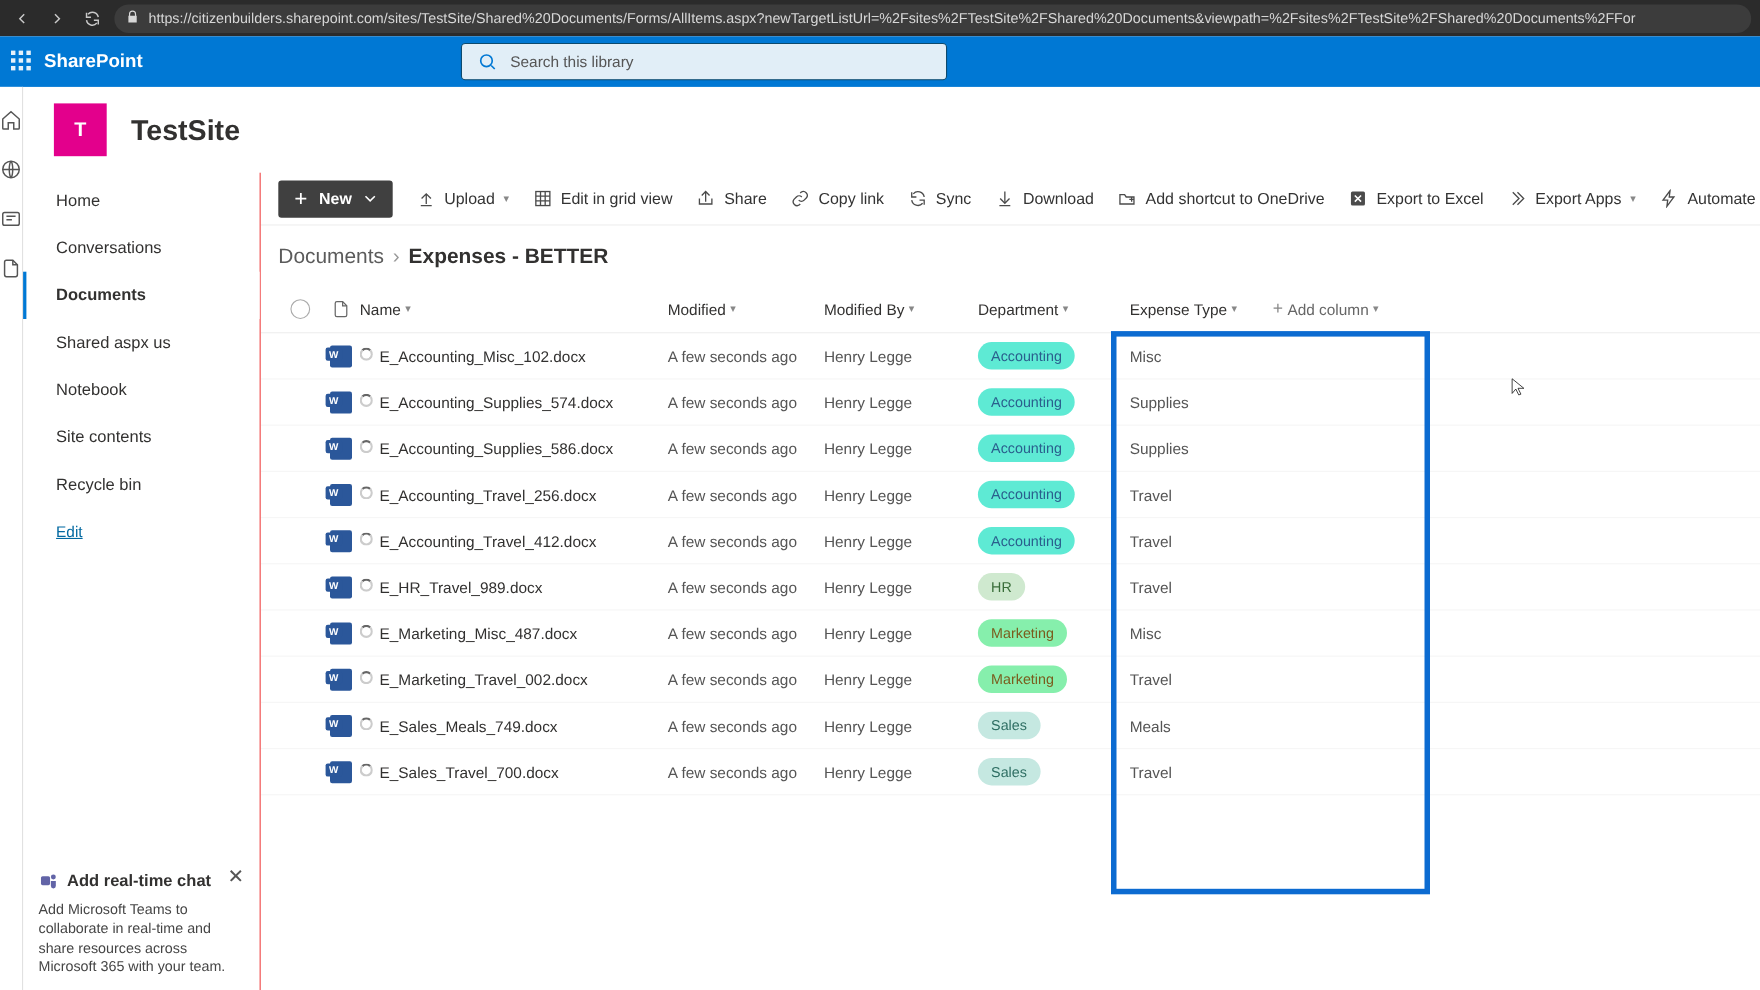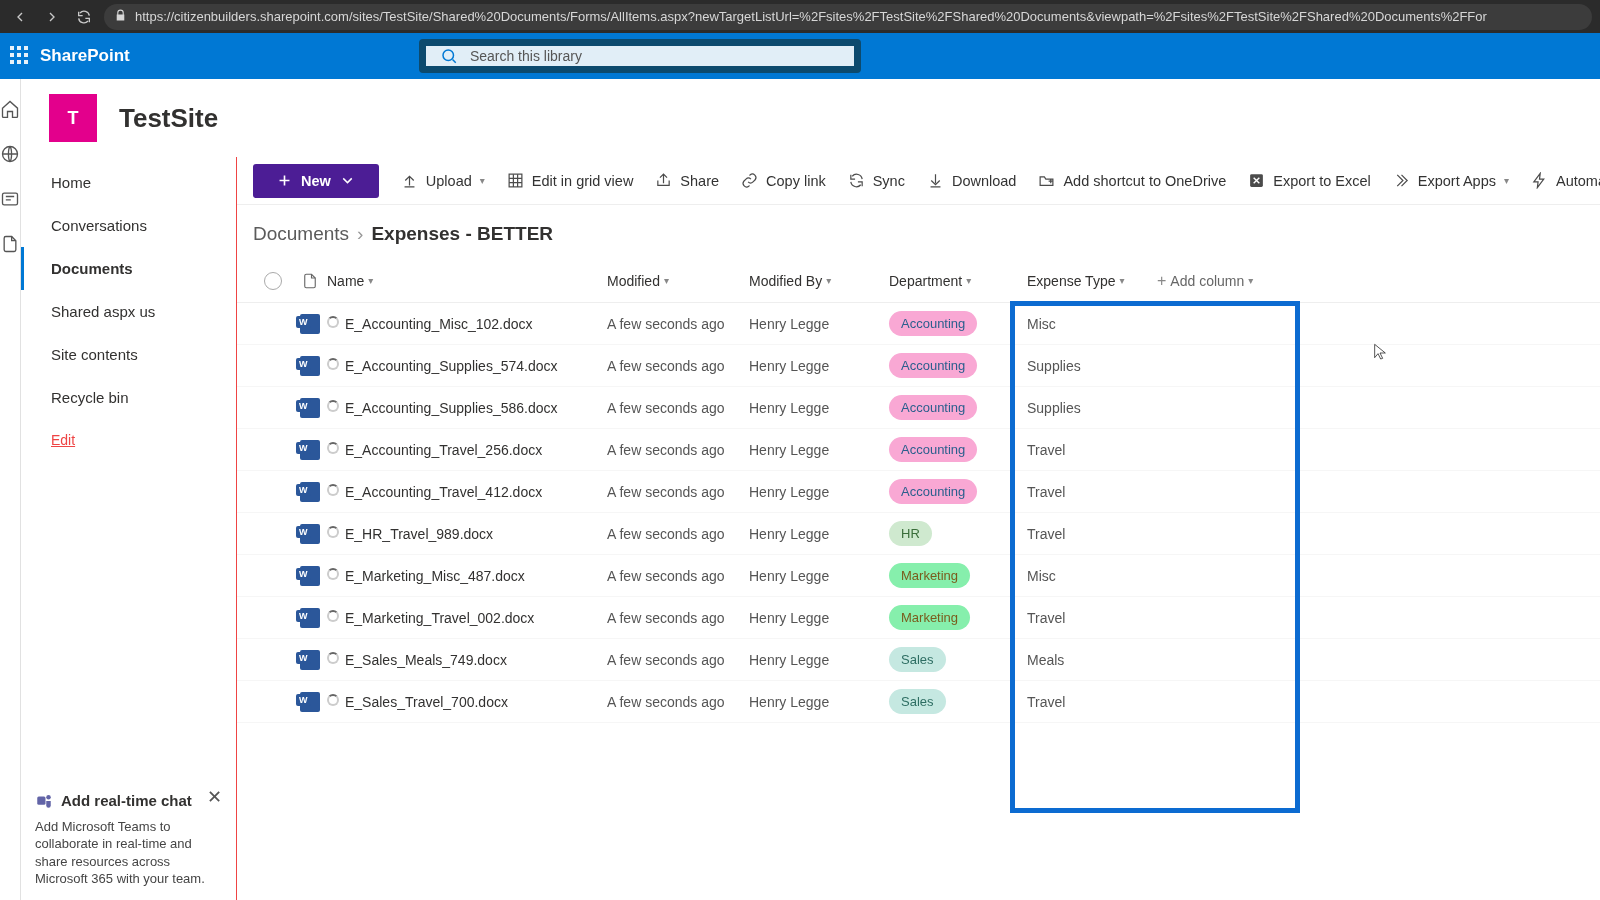--- a/index.html
+++ b/index.html
@@ -10,55 +10,55 @@
 .browser-bar .nav-btn { width: 24px; height: 24px; display:flex; align-items:center; justify-content:center; color:#c9c9c9; }
 .browser-bar .url-box { flex: 1; background: #3c3c3c; border-radius: 14px; height: 26px; display:flex; align-items:center; padding: 0 10px; gap:8px; color:#d7d7d7; font-size:13px; white-space:nowrap; overflow:hidden; }
 .browser-bar .lock { color:#d7d7d7; }
 
 
 .suite-bar { height: 46px; background: #0078d4; color: #fff; display:flex; align-items:center; padding: 0 10px; gap: 4px; }
 .waffle { width: 20px; height: 20px; display:grid; grid-template-columns: repeat(3,4px); grid-template-rows: repeat(3,4px); gap:3px; opacity:0.9; margin-right: 6px;}
 .waffle span { background:#fff; width:4px; height:4px; }
 .suite-name { font-weight:600; font-size:17px; }
 .search-wrap { margin-left: auto; margin-right:auto; width: 442px; }
-.search-box { background:#e1eef7; border-radius:4px; height:34px; display:flex; align-items:center; padding:0 14px; gap:12px; color:#5a5a5a; border:7px solid #0c4a6e; }
+.search-box { background:#e1eef7; border-radius:4px; height:34px; display:flex; align-items:center; padding:0 14px; gap:12px; color:#5a5a5a; border:1px solid #0c4a6e; }
 .search-box svg { color:#0078d4; }
 
 
 .layout { display:flex; height: calc(900px - 33px - 46px); }
 .app-rail { width: 32px; background:#fff; border-right:1px solid #e1e1e1; display:flex; flex-direction:column; align-items:center; gap:22px; padding-top:20px; color:#555; }
 .app-rail svg { width:20px; height:20px; }
 
 .page { flex:1; display:flex; flex-direction:column; }
 
 
 .site-header { height:78px; display:flex; align-items:center; padding: 0 28px; gap:22px; }
 .site-logo { width:48px; height:48px; background:#e3008c; color:#fff; display:flex; align-items:center; justify-content:center; font-size:18px; font-weight:600; }
 .site-title { font-size:26px; font-weight:600; }
 
 
 .body-row { flex:1; display:flex; }
 .left-nav { width:216px; border-right:1px solid #ef4444; padding-top:4px; display:flex; flex-direction:column; position:relative;}
 .left-nav .nav-item { padding:13px 30px; font-size:15px; color:#323130; cursor:pointer; }
 .left-nav .nav-item.selected { font-weight:600; border-left:3px solid #0078d4; padding-left:27px; background:#fff; }
-.left-nav .nav-item.edit { color:#ef4444; font-size:14px;text-decoration:underline; }
+.left-nav .nav-item.edit { color:#0369a1; font-size:14px;text-decoration:underline; }
 
 
 .promo { position:absolute; bottom:12px; left:14px; right:14px; background:#fff; }
 .promo .close-x { position:absolute; right:0; top:-6px; color:#555; cursor:pointer; font-size:18px; }
 .promo .title { font-weight:600; font-size:15px; display:flex; align-items:center; gap:8px; margin-bottom:8px;}
 .promo .title svg { width:18px; height:18px; color:#6264a7;}
 .promo .desc { font-size:13px; color:#454545; line-height:1.35; }
 
 
 .content { flex:1; display:flex; flex-direction:column; }
 .cmd-bar { height:48px; border-bottom:1px solid #eee; display:flex; align-items:center; padding:0 16px; gap:22px; font-size:14.5px; color:#333; }
 .cmd-bar .cmd { display:flex; align-items:center; gap:8px; cursor:pointer; white-space:nowrap; }
 .cmd-bar .cmd svg { width:17px; height:17px; color:#4b4b4b; }
-.btn-new { background:#4c1d95; color:#fff; border-radius:3px; height:34px; display:flex; align-items:center; padding:0 23px; gap:8px; font-weight:600; }
+.btn-new { background:#404040; color:#fff; border-radius:3px; height:34px; display:flex; align-items:center; padding:0 12px; gap:8px; font-weight:600; }
 .btn-new svg { color:#fff !important; }
 .excel-icon { color:#107c41; }
 
 
 .breadcrumb { display:flex; align-items:center; gap:8px; padding:18px 16px 14px; font-size:19px; }
 .breadcrumb .crumb { color:#5b5b5b; }
 .breadcrumb .chev { color:#999; }
 .breadcrumb .current { font-weight:600; }
 
 
@@ -78,21 +78,21 @@
 .sel-circle { width:18px; height:18px; border:1px solid #aaa; border-radius:50%; }
 
 .row { display:flex; align-items:center; height:42px; padding-left:16px; border-bottom:1px solid #f6f6f6; font-size:14px; }
 .row .col-sel div{ visibility:hidden;}
 .word-icon { width:20px; height:20px; background:#2b579a; border-radius:2px; position:relative; }
 .word-icon::before { content:"W"; position:absolute; left:-4px; top:2px; font-size:9px; font-weight:700; color:#fff; background:#2b579a; padding:1px 3px; border-radius:2px; }
 .name-cell { display:flex; align-items:flex-start; gap:6px; }
 .spinner { width:12px; height:12px; border:2px solid #ccc; border-top-color:#666; border-radius:50%; }
 
 .pill { display:inline-block; padding:5px 12px; border-radius:14px; font-size:13px; }
-.pill-accounting { background:#f9a8d4; color:#2a5f8d; }
+.pill-accounting { background:#5eead4; color:#2a5f8d; }
 .pill-hr { background:#cfe9cf; color:#3a6e3a; }
 .pill-marketing { background:#86efac; color:#7a5c1d; }
 .pill-sales { background:#c5e8e1; color:#2e6e63; }
 
 
 .highlight { position:absolute; border:5px solid #0c6bd1; pointer-events:none; }
 .cursor { position:absolute; width:16px; height:22px; pointer-events:none; }
 
 </style>
 </head>
@@ -175,20 +175,21 @@
     </div>
 
     <div class="body-row">
 
       <div class="left-nav" id="leftnav">
 
         <div class="nav-item">Home</div>
           <div class="nav-item">Conversations</div>
           <div class="nav-item selected">Documents</div>
           <div class="nav-item">Shared aspx us</div>
+          <div class="nav-item">Notebook</div>
           <div class="nav-item">Site contents</div>
           <div class="nav-item">Recycle bin</div>
           <div class="nav-item edit">Edit</div>
           <div class="promo">
           <div class="close-x">✕</div>
           <div class="title">
               <svg viewBox="0 0 24 24" fill="currentColor">
                 <rect x="3" y="6" width="11" height="11" rx="2"></rect>
                 <circle cx="18" cy="7" r="3"></circle>
                 <path d="M15 12h6v6a3 3 0 0 1-3 3h0a3 3 0 0 1-3-3z"></path>

